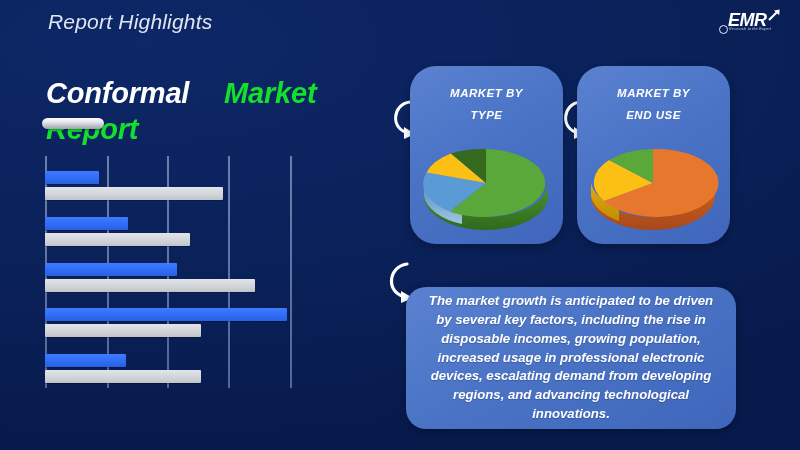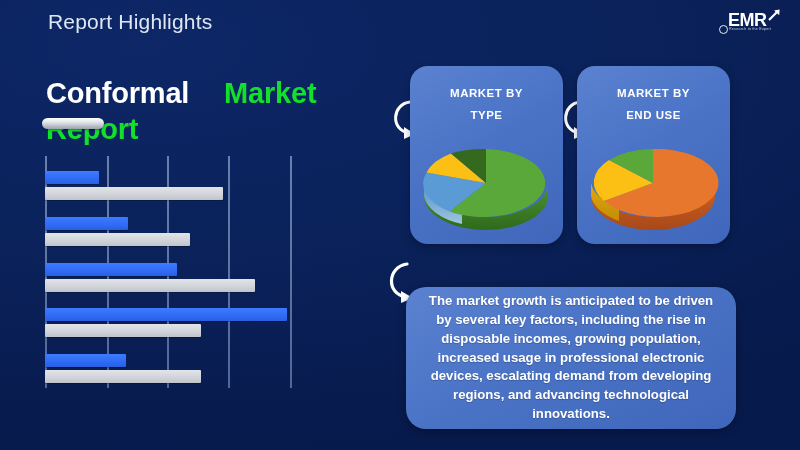--- a/index.html
+++ b/index.html
@@ -6,20 +6,21 @@
   html,body{ background:#07194d; }
   body{
     width:800px; height:450px; position:relative; overflow:hidden;
     font-family:"Liberation Sans", sans-serif;
     background:#0a2159;
   }
   #stage{
     position:absolute; inset:0;
     background:
       radial-gradient(120% 90% at 18% 10%, #0d2767 0%, #0a2159 55%, #071a4c 100%);
+    font-style: italic;
   }
 
   
   #eyebrow{
     position:absolute; left:48px; top:10px;
     font-size:21px; color:#dfe6f3; font-weight:400; letter-spacing:.2px;
   }
   #title{
     position:absolute; left:46px; top:41px; width:360px;
     font-size:29px; font-weight:bold; line-height:1.22; color:#ffffff;
@@ -63,21 +64,21 @@
     background:linear-gradient(180deg,#3d7bff 0%, #2f6bf5 60%, #2a60e0 100%);
     box-shadow:0 1px 0 rgba(0,0,0,.22);
   }
   .bar.grey{
     background:linear-gradient(180deg,#e1e4e8 0%, #d0d4d9 60%, #bfc4ca 100%);
     box-shadow:0 1px 0 rgba(0,0,0,.22);
   }
 
   
   .panel{
-    position:absolute; border-radius:18px;
+    position:absolute; border-radius:26px;
     background:linear-gradient(150deg,#5b82d0 0%, #4a73c6 45%, #3f66ba 100%);
     box-shadow:0 3px 9px rgba(0,0,0,.28);
   }
   #panel-type{ left:410px; top:66px; width:153px; height:178px; }
   #panel-enduse{ left:577px; top:66px; width:153px; height:178px; }
   .panel-title{
     position:absolute; left:0; right:0; top:16px;
     text-align:center; color:#ffffff; font-size:11.5px;
     font-weight:bold; letter-spacing:.5px; line-height:1.95;
   }

